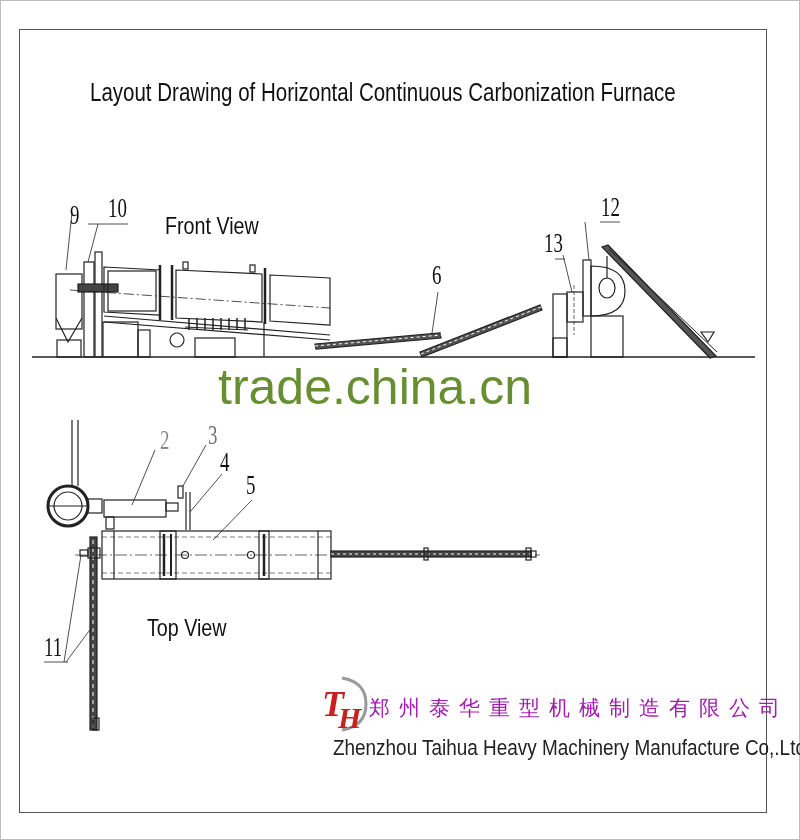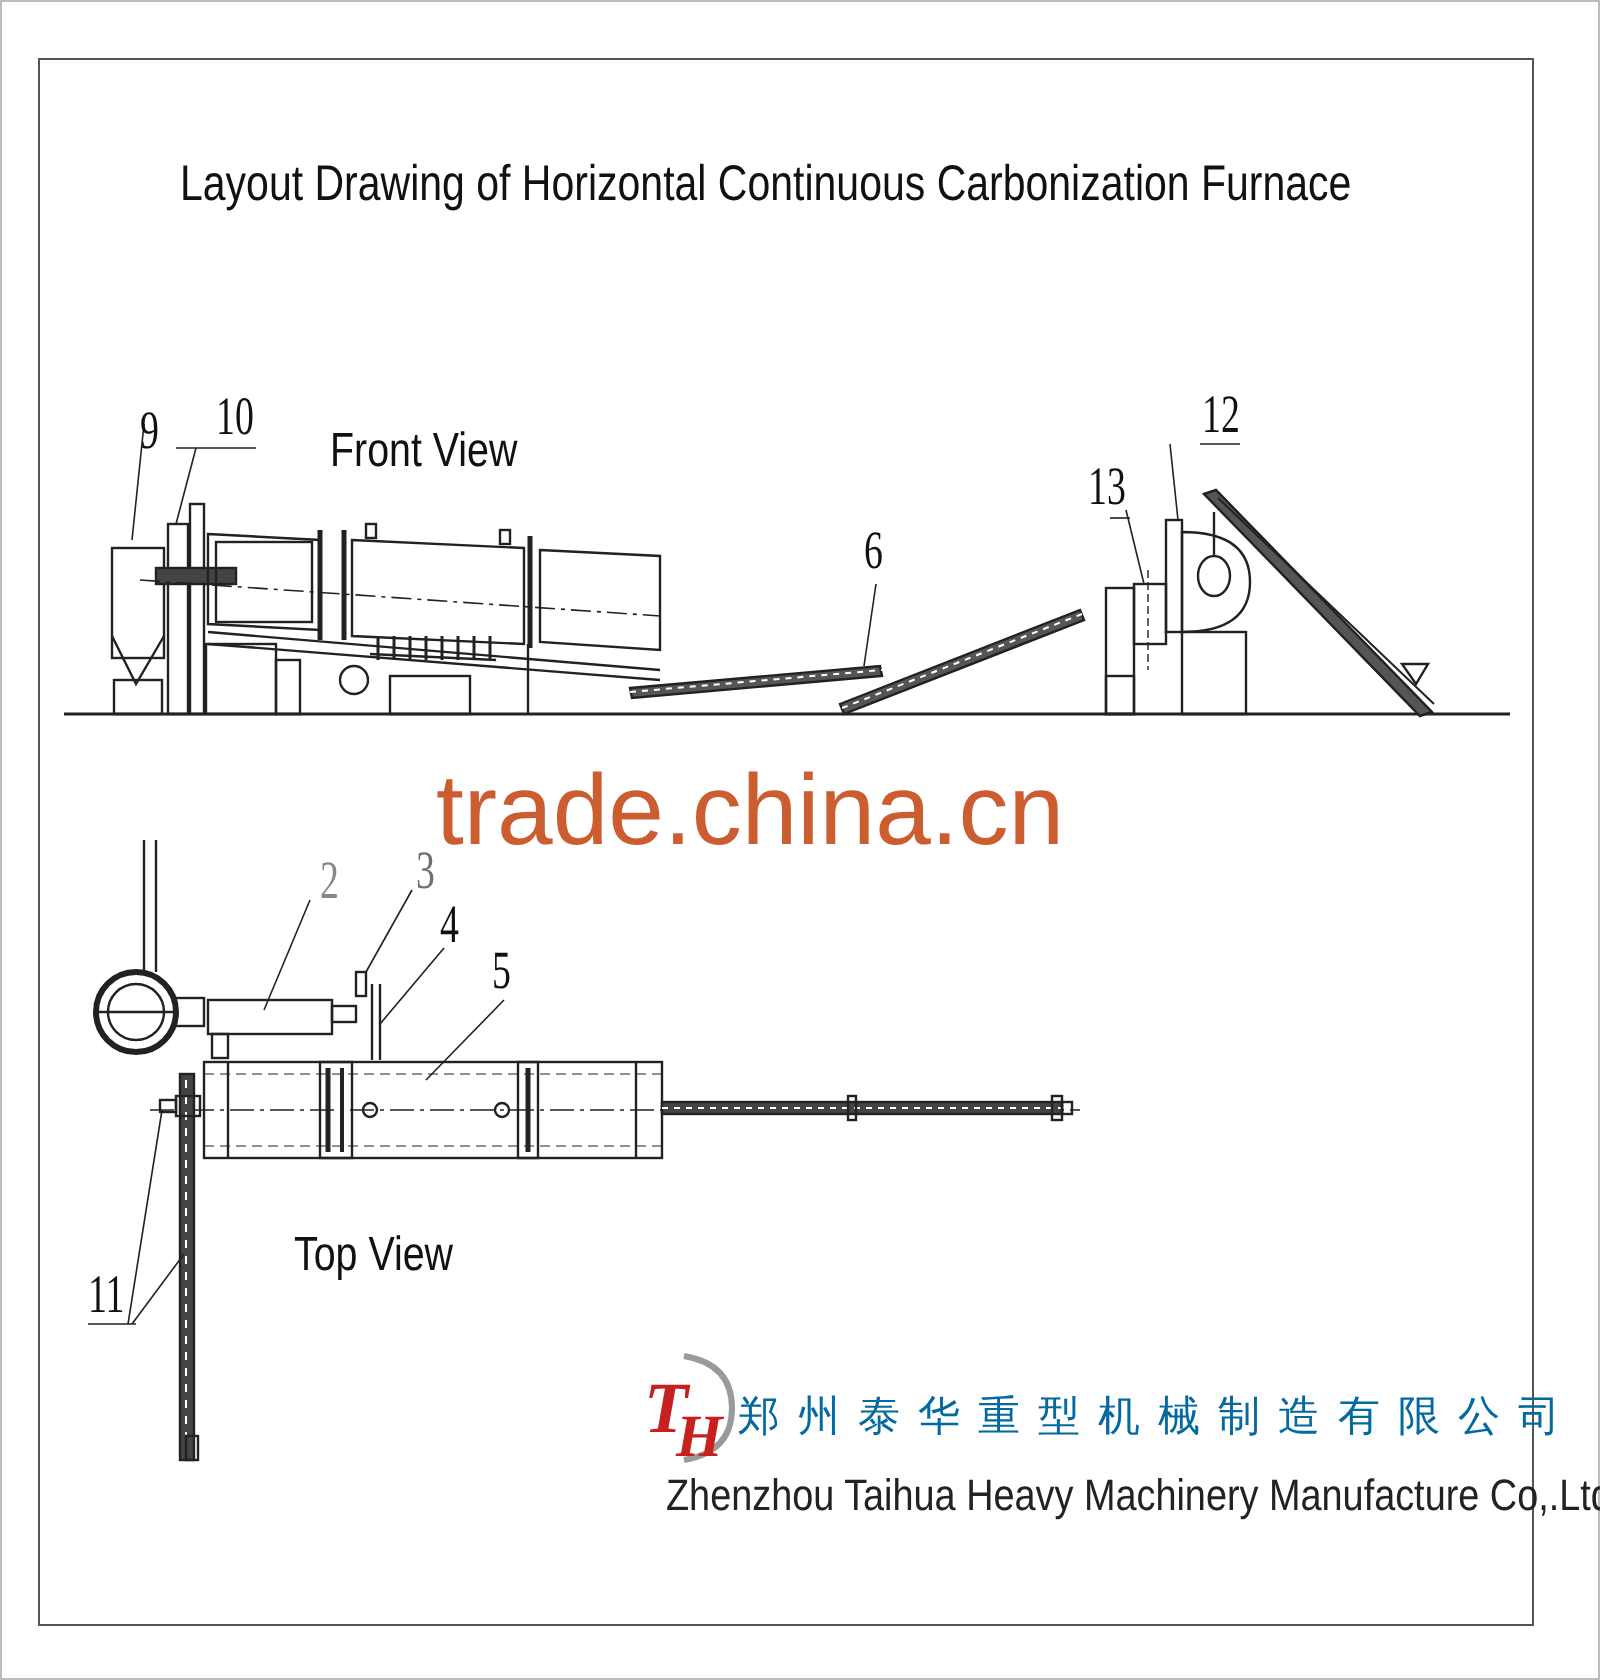--- a/index.html
+++ b/index.html
@@ -3,22 +3,22 @@
 <meta charset="utf-8">
 <style>
   html,body{margin:0;padding:0;background:#fff;}
   body{width:800px;height:840px;position:relative;overflow:hidden;font-family:"Liberation Sans",sans-serif;}
   .outer{position:absolute;left:0;top:0;width:798px;height:838px;border:1px solid #bdbdbd;}
   .frame{position:absolute;left:19px;top:29px;width:746px;height:782px;border:1px solid #555;background:#fff;}
   .title{position:absolute;left:90px;top:78px;font-size:25px;color:#111;transform:scaleX(0.82);transform-origin:left top;white-space:nowrap;}
   .view-label{position:absolute;font-size:24px;color:#111;transform:scaleX(0.82);transform-origin:left top;white-space:nowrap;}
   .num{position:absolute;font-family:"Liberation Serif",serif;font-size:27px;color:#111;transform:scaleX(0.7);transform-origin:left top;}
   svg.draw{position:absolute;left:0;top:0;}
-  .watermark{position:absolute;left:218px;top:376px;font-size:50px;color:#c2410c;opacity:.85;letter-spacing:0px;white-space:nowrap;}
-  .company-cn{position:absolute;left:369px;top:694px;font-size:21px;color:#0369a1;letter-spacing:9px;white-space:nowrap;}
+  .watermark{position:absolute;left:218px;top:358px;font-size:50px;color:#4d7c0f;opacity:.85;letter-spacing:0px;white-space:nowrap;}
+  .company-cn{position:absolute;left:369px;top:694px;font-size:21px;color:#a21caf;letter-spacing:9px;white-space:nowrap;}
   .company-en{position:absolute;left:333px;top:735px;font-size:22px;color:#222;transform:scaleX(0.86);transform-origin:left top;white-space:nowrap;}
   .logo{position:absolute;left:320px;top:672px;width:50px;height:62px;}
 </style>
 </head>
 <body>
 
 <div class="outer"></div>
 <div class="frame"></div>
 
 <div class="title">Layout Drawing of Horizontal Continuous Carbonization Furnace</div>

